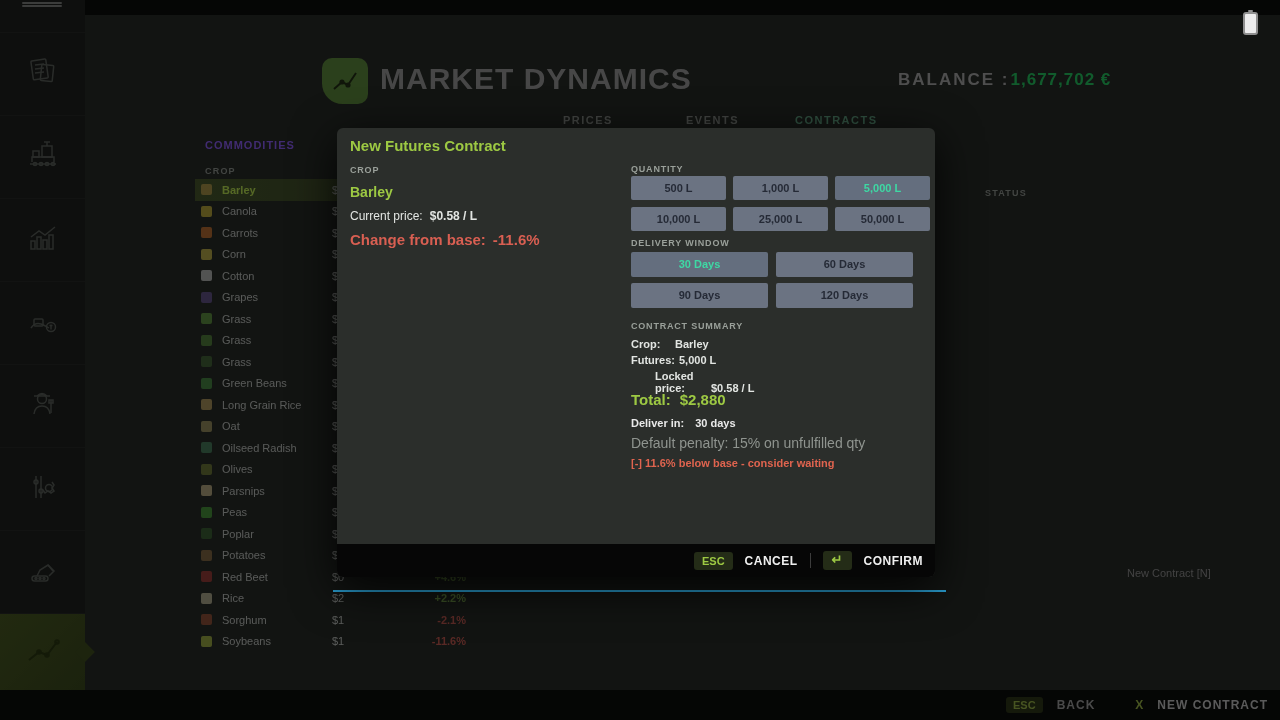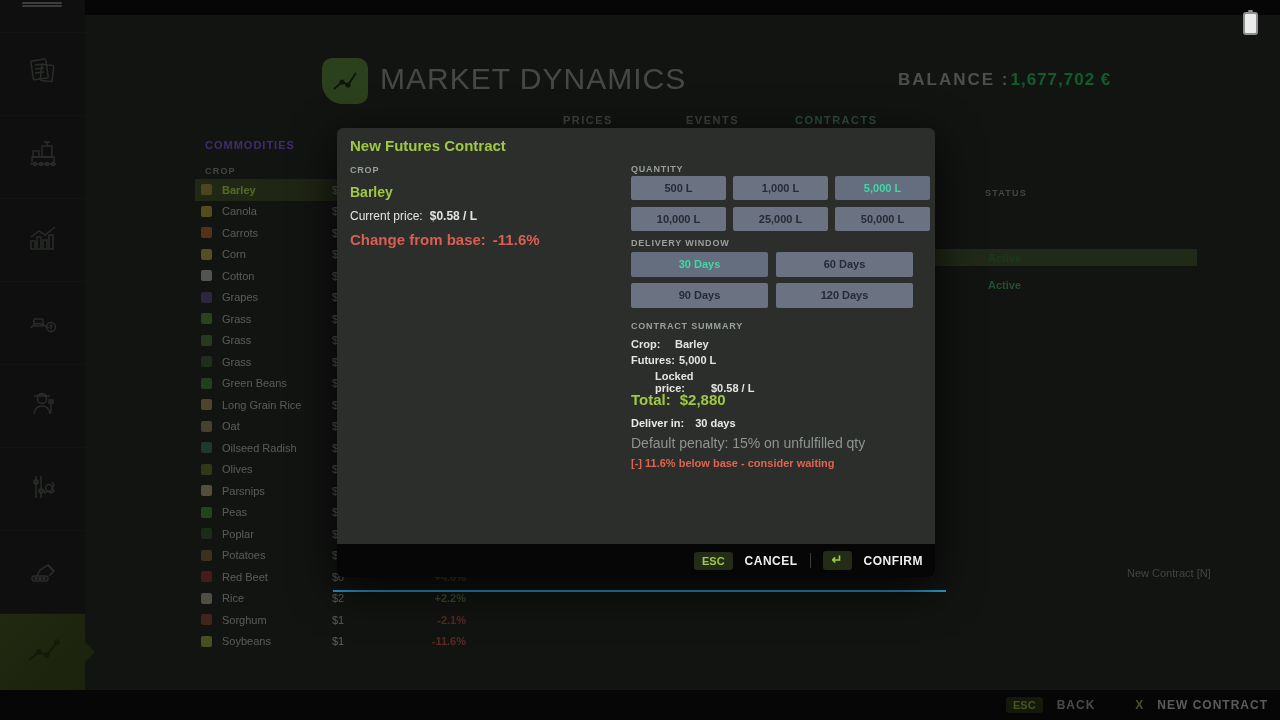--- a/index.html
+++ b/index.html
@@ -15,21 +15,21 @@
   .side-cell svg { stroke:#585d58; fill:none; stroke-width:1.5; }
   #hud-marks { position:absolute; left:22px; top:2px; width:40px; height:6px; }
   #hud-marks div { height:2px; background:rgba(210,210,210,0.55); margin-bottom:1px; border-radius:1px; }
   .side-active { position:absolute; left:0; top:614px; width:85px; height:76px; background:linear-gradient(135deg,#47581f,#38471a); display:flex; align-items:center; justify-content:center; cursor:pointer; }
   .side-active::after { content:""; position:absolute; right:-7px; top:31px; width:14px; height:14px; background:#3d4d1c; transform:rotate(45deg); }
   .side-active svg { stroke:#28350f; fill:none; stroke-width:2; }
 
   
   #app-icon { position:absolute; left:322px; top:58px; width:46px; height:46px; background:#5c8a3a; border-radius:10px 10px 10px 45%; display:flex; align-items:center; justify-content:center; }
   #app-icon svg { stroke:#1f2c12; fill:none; stroke-width:2; }
-  #page-title { position:absolute; left:380px; top:62px; font-size:30px; font-weight:400; color:#9a9a9a; letter-spacing:1px;text-align:center; }
+  #page-title { position:absolute; left:380px; top:62px; font-size:30px; font-weight:700; color:#9a9a9a; letter-spacing:1px;text-align:center; }
   #balance { position:absolute; left:898px; top:70px; display:flex; gap:1px; align-items:center; }
   #balance .bl { font-size:17px; font-weight:bold; color:#a8a8a8; letter-spacing:2px; }
   #balance .bv { font-size:17px; font-weight:bold; color:#22c55e; letter-spacing:1px; }
 
   
   #tabs { position:absolute; left:540px; top:114px; width:420px; height:20px; }
   .tab { position:absolute; top:0; font-size:11px; font-weight:bold; letter-spacing:1.5px; color:#8a8f8a; cursor:pointer; }
   .tab:nth-child(1){ left:23px; } .tab:nth-child(2){ left:146px; } .tab:nth-child(3){ left:255px; }
   .tab.active { color:#63a886; }
 
@@ -366,28 +366,20 @@
       </div>
       <div class="crow">
         <span class="cicon" style="background: rgb(184, 201, 74);"></span>
         <span class="cname">Soybeans</span>
         <span class="cprice">$1</span>
         <span class="cchange down">-11.6%</span>
       </div>
     </div>
 
   <div id="status-header">STATUS</div>
-  <div id="status-rows">
-      <div class="srow hl">
-        <span>Active</span>
-      </div>
-      <div class="srow">
-        <span>Active</span>
-      </div>
-    </div>
   <div id="new-contract-hint">New Contract [N]</div>
 
   <div id="page-footer">
     <span class="keybadge">ESC</span>
     <span class="fback">BACK</span>
     <span class="fx">X</span>
     <span class="fnew">NEW CONTRACT</span>
   </div>
 
   <div id="dim-overlay"></div>

